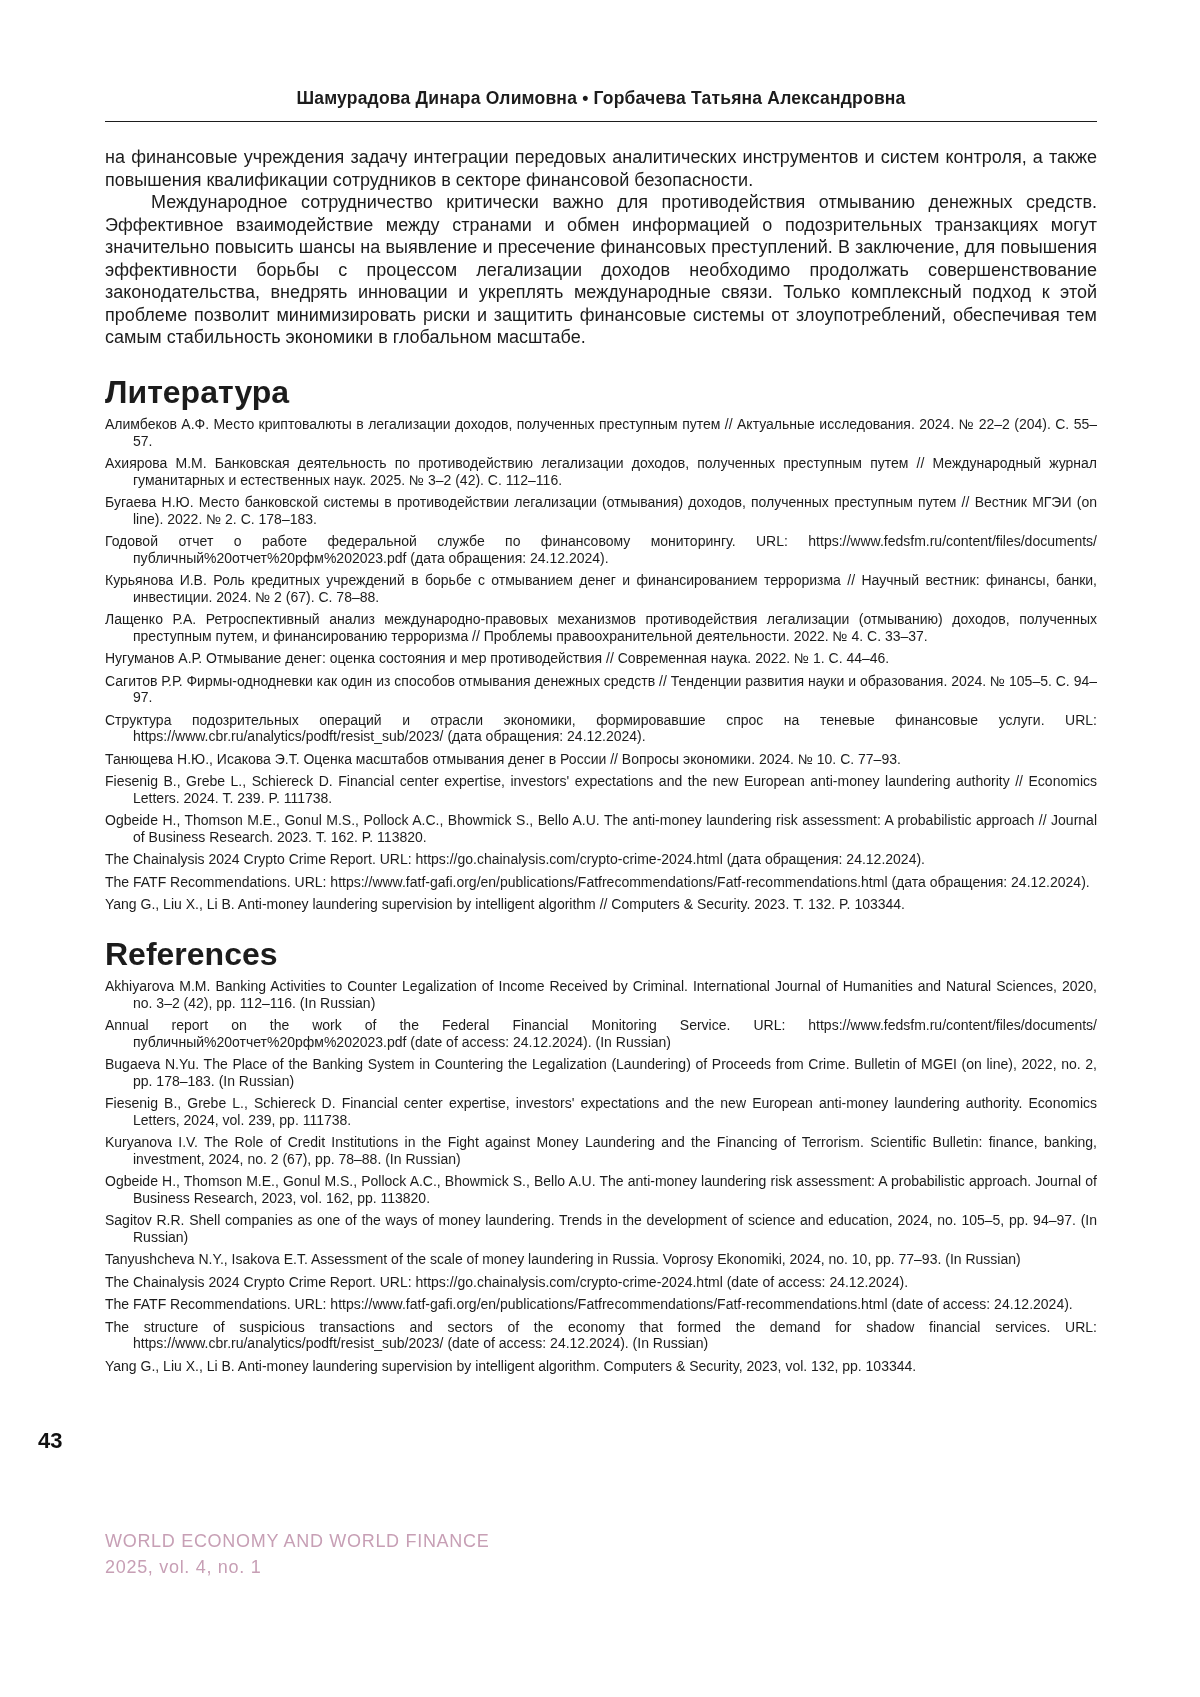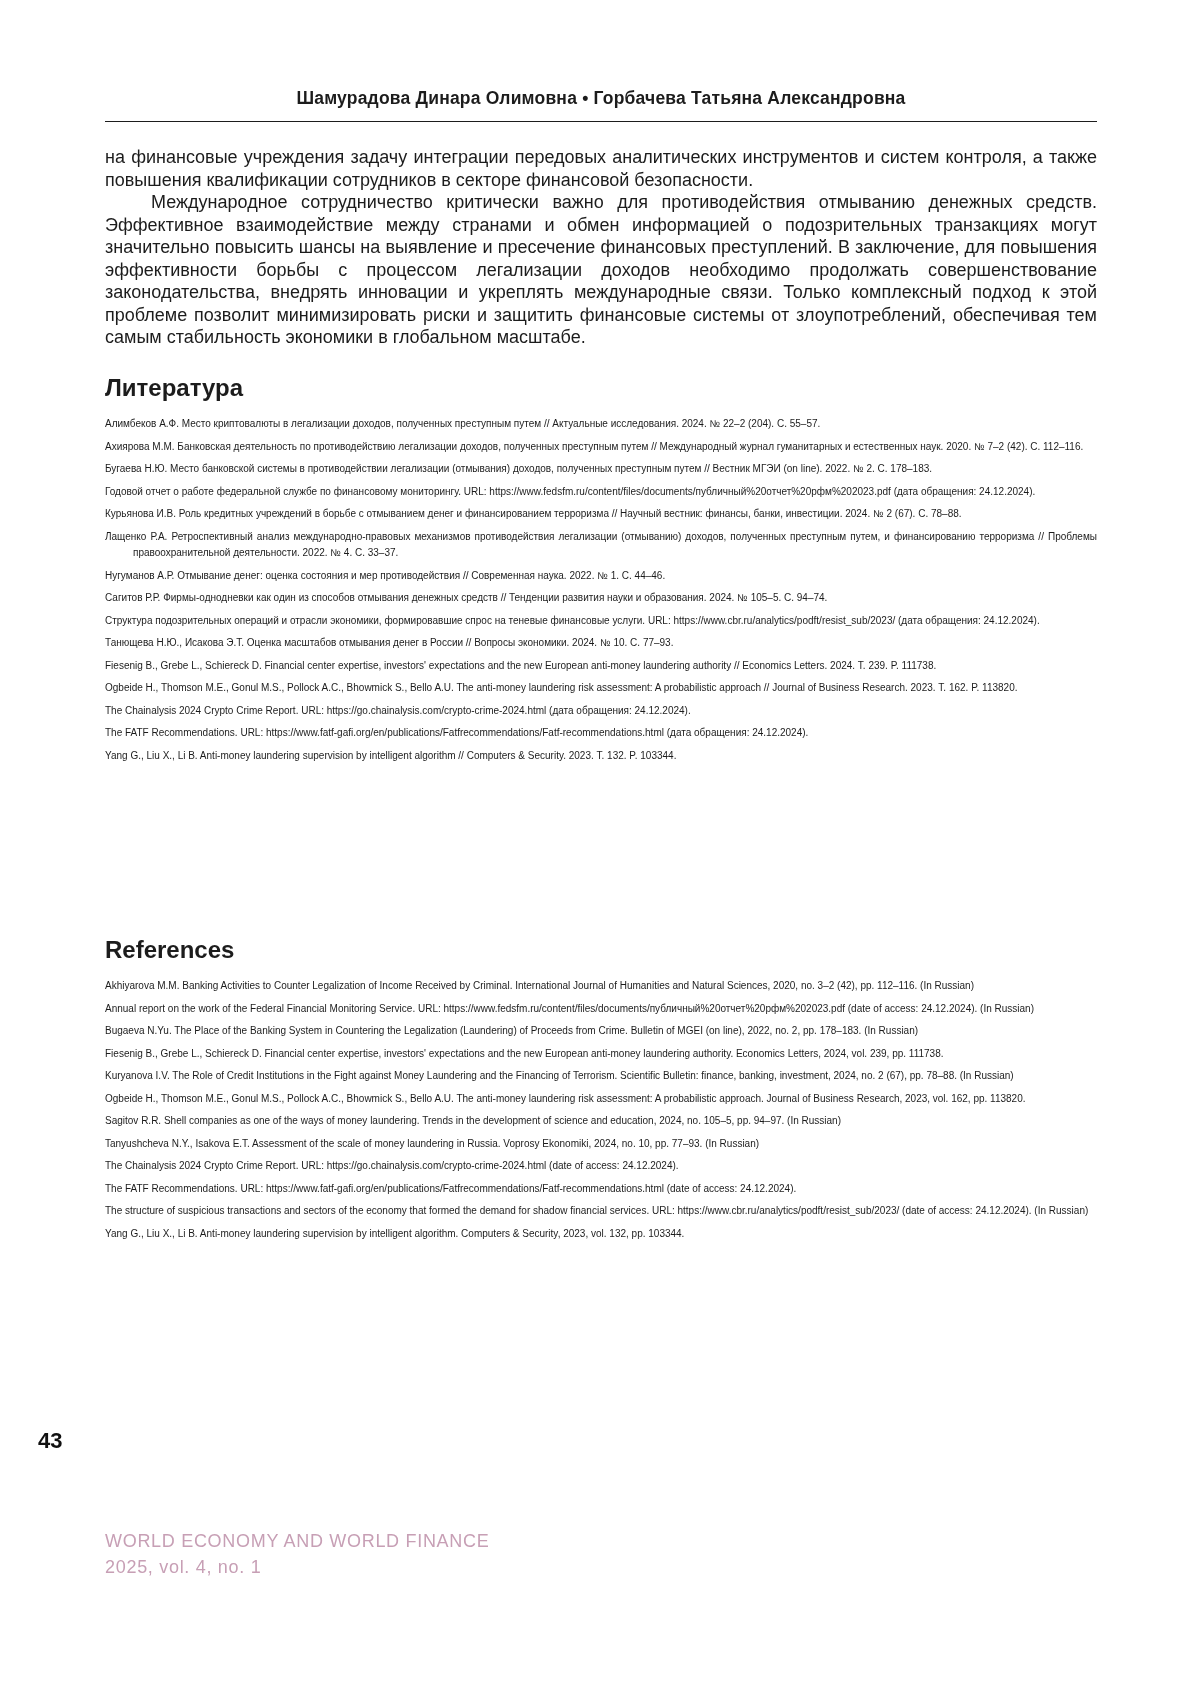--- a/index.html
+++ b/index.html
@@ -33,34 +33,34 @@
   .body-text p {
     font-size: 18px;
     line-height: 22.5px;
     text-align: justify;
   }
   .body-text p.indent { text-indent: 46px; }
   .section-heading {
     position: absolute;
     left: 105px;
     width: 992px;
-    font-size: 24px;
+    font-size: 32px;
     font-weight: bold;
   }
   .heading-literatura { top: 358px; }
   .heading-references { top: 920px; }
   .ref-list {
     position: absolute;
     left: 105px;
     width: 992px;
   }
   .list-literatura { top: 400px; }
   .list-references { top: 962px; }
   .ref-list p {
-    font-size: 10px;
+    font-size: 14px;
     line-height: 16.5px;
     text-align: justify;
     padding-left: 28px;
     text-indent: -28px;
     margin-bottom: 6px;
   }
   .page-number {
     position: absolute;
     left: 38px; top: 1412px;
     font-size: 22px;
@@ -98,27 +98,27 @@
   <div class="body-text">
     <p>на финансовые учреждения задачу интеграции передовых аналитических инструментов и систем контроля, а также повышения квалификации сотрудников в секторе финансовой безопасности.</p>
     <p class="indent">Международное сотрудничество критически важно для противодействия отмыванию денежных средств. Эффективное взаимодействие между странами и обмен информацией о подозрительных транзакциях могут значительно повысить шансы на выявление и пресечение финансовых преступлений. В заключение, для повышения эффективности борьбы с процессом легализации доходов необходимо продолжать совершенствование законодательства, внедрять инновации и укреплять международные связи. Только комплексный подход к этой проблеме позволит минимизировать риски и защитить финансовые системы от злоупотреблений, обеспечивая тем самым стабильность экономики в глобальном масштабе.</p>
   </div>
 
   <h2 class="section-heading heading-literatura">Литература</h2>
 
   <div class="ref-list list-literatura">
 
   <p>Алимбеков А.Ф. Место криптовалюты в легализации доходов, полученных преступным путем // Актуальные исследования. 2024. № 22–2 (204). С. 55–57.</p>
-      <p>Ахиярова М.М. Банковская деятельность по противодействию легализации доходов, полученных преступным путем // Международный журнал гуманитарных и естественных наук. 2020. № 7–2 (42). С. 112–116.</p>
+      <p>Ахиярова М.М. Банковская деятельность по противодействию легализации доходов, полученных преступным путем // Международный журнал гуманитарных и естественных наук. 2025. № 3–2 (42). С. 112–116.</p>
       <p>Бугаева Н.Ю. Место банковской системы в противодействии легализации (отмывания) доходов, полученных преступным путем // Вестник МГЭИ (on line). 2022. № 2. С. 178–183.</p>
       <p>Годовой отчет о работе федеральной службе по финансовому мониторингу. URL: https://www.fedsfm.ru/content/files/documents/публичный%20отчет%20рфм%202023.pdf (дата обращения: 24.12.2024).</p>
       <p>Курьянова И.В. Роль кредитных учреждений в борьбе с отмыванием денег и финансированием терроризма // Научный вестник: финансы, банки, инвестиции. 2024. № 2 (67). С. 78–88.</p>
       <p>Лащенко Р.А. Ретроспективный анализ международно-правовых механизмов противодействия легализации (отмыванию) доходов, полученных преступным путем, и финансированию терроризма // Проблемы правоохранительной деятельности. 2022. № 4. С. 33–37.</p>
       <p>Нугуманов А.Р. Отмывание денег: оценка состояния и мер противодействия // Современная наука. 2022. № 1. С. 44–46.</p>
-      <p>Сагитов Р.Р. Фирмы-однодневки как один из способов отмывания денежных средств // Тенденции развития науки и образования. 2024. № 105–5. С. 94–74.</p>
+      <p>Сагитов Р.Р. Фирмы-однодневки как один из способов отмывания денежных средств // Тенденции развития науки и образования. 2024. № 105–5. С. 94–97.</p>
       <p>Структура подозрительных операций и отрасли экономики, формировавшие спрос на теневые финансовые услуги. URL: https://www.cbr.ru/analytics/podft/resist_sub/2023/ (дата обращения: 24.12.2024).</p>
       <p>Танющева Н.Ю., Исакова Э.Т. Оценка масштабов отмывания денег в России // Вопросы экономики. 2024. № 10. С. 77–93.</p>
       <p>Fiesenig B., Grebe L., Schiereck D. Financial center expertise, investors' expectations and the new European anti-money laundering authority // Economics Letters. 2024. Т. 239. P. 111738.</p>
       <p>Ogbeide H., Thomson M.E., Gonul M.S., Pollock A.C., Bhowmick S., Bello A.U. The anti-money laundering risk assessment: A probabilistic approach // Journal of Business Research. 2023. Т. 162. P. 113820.</p>
       <p>The Chainalysis 2024 Crypto Crime Report. URL: https://go.chainalysis.com/crypto-crime-2024.html (дата обращения: 24.12.2024).</p>
       <p>The FATF Recommendations. URL: https://www.fatf-gafi.org/en/publications/Fatfrecommendations/Fatf-recommendations.html (дата обращения: 24.12.2024).</p>
       <p>Yang G., Liu X., Li B. Anti-money laundering supervision by intelligent algorithm // Computers &amp; Security. 2023. Т. 132. P. 103344.</p>
     </div>
 
   <h2 class="section-heading heading-references">References</h2>

